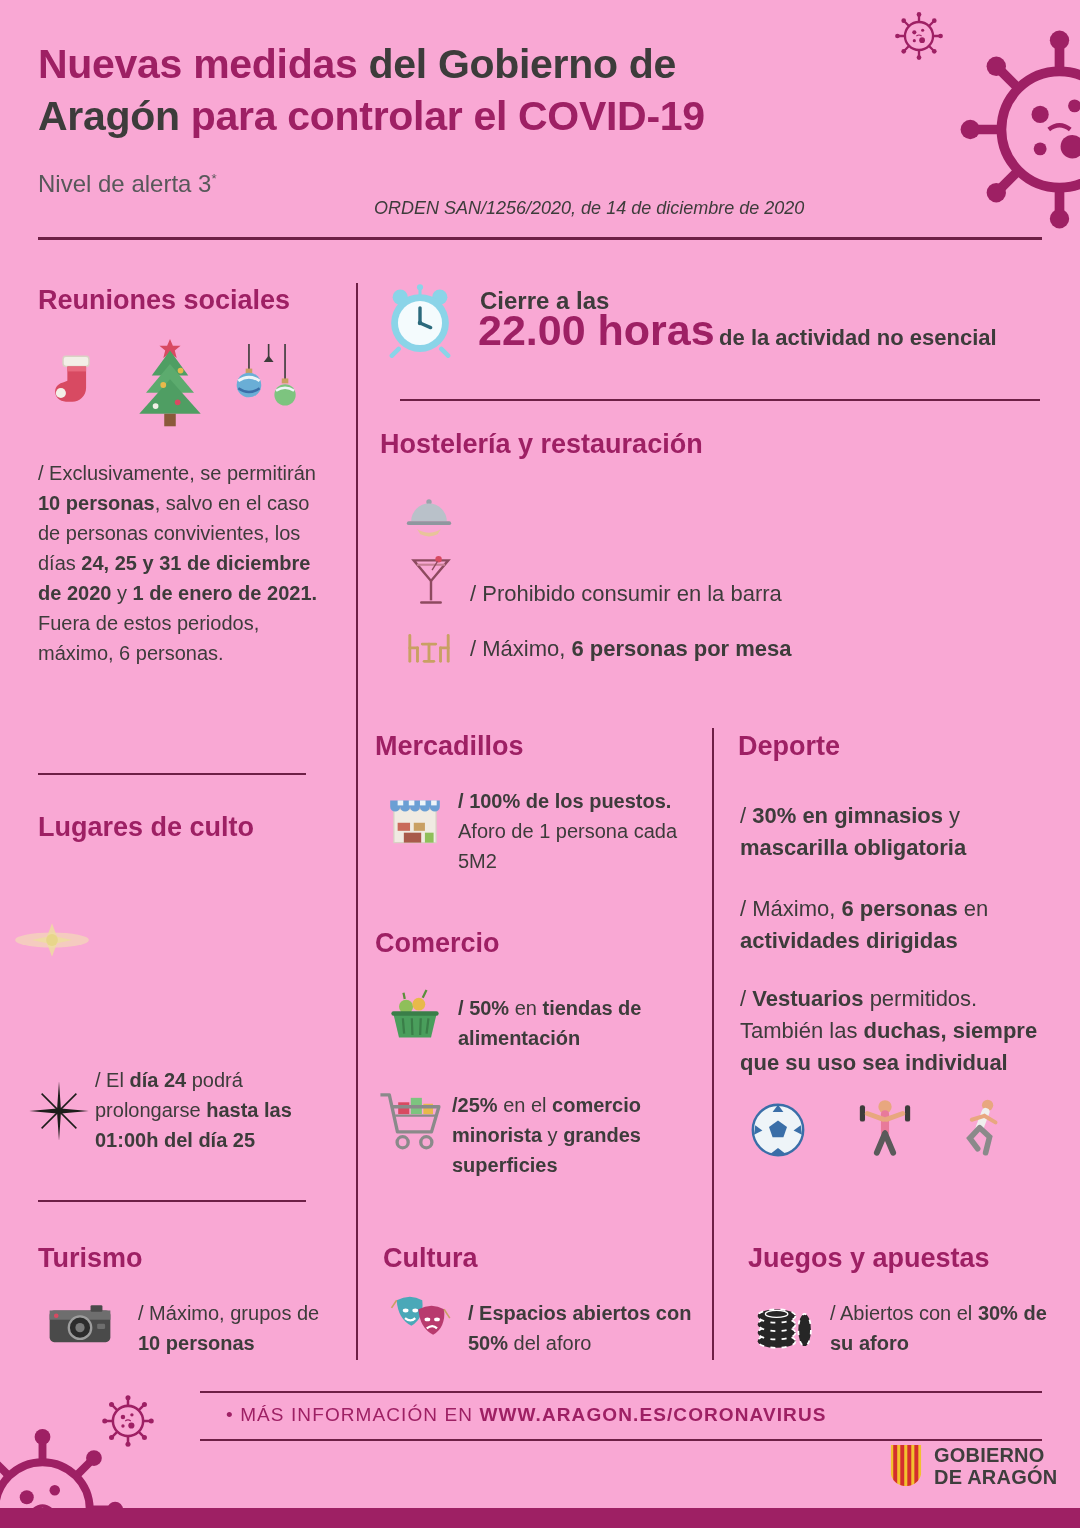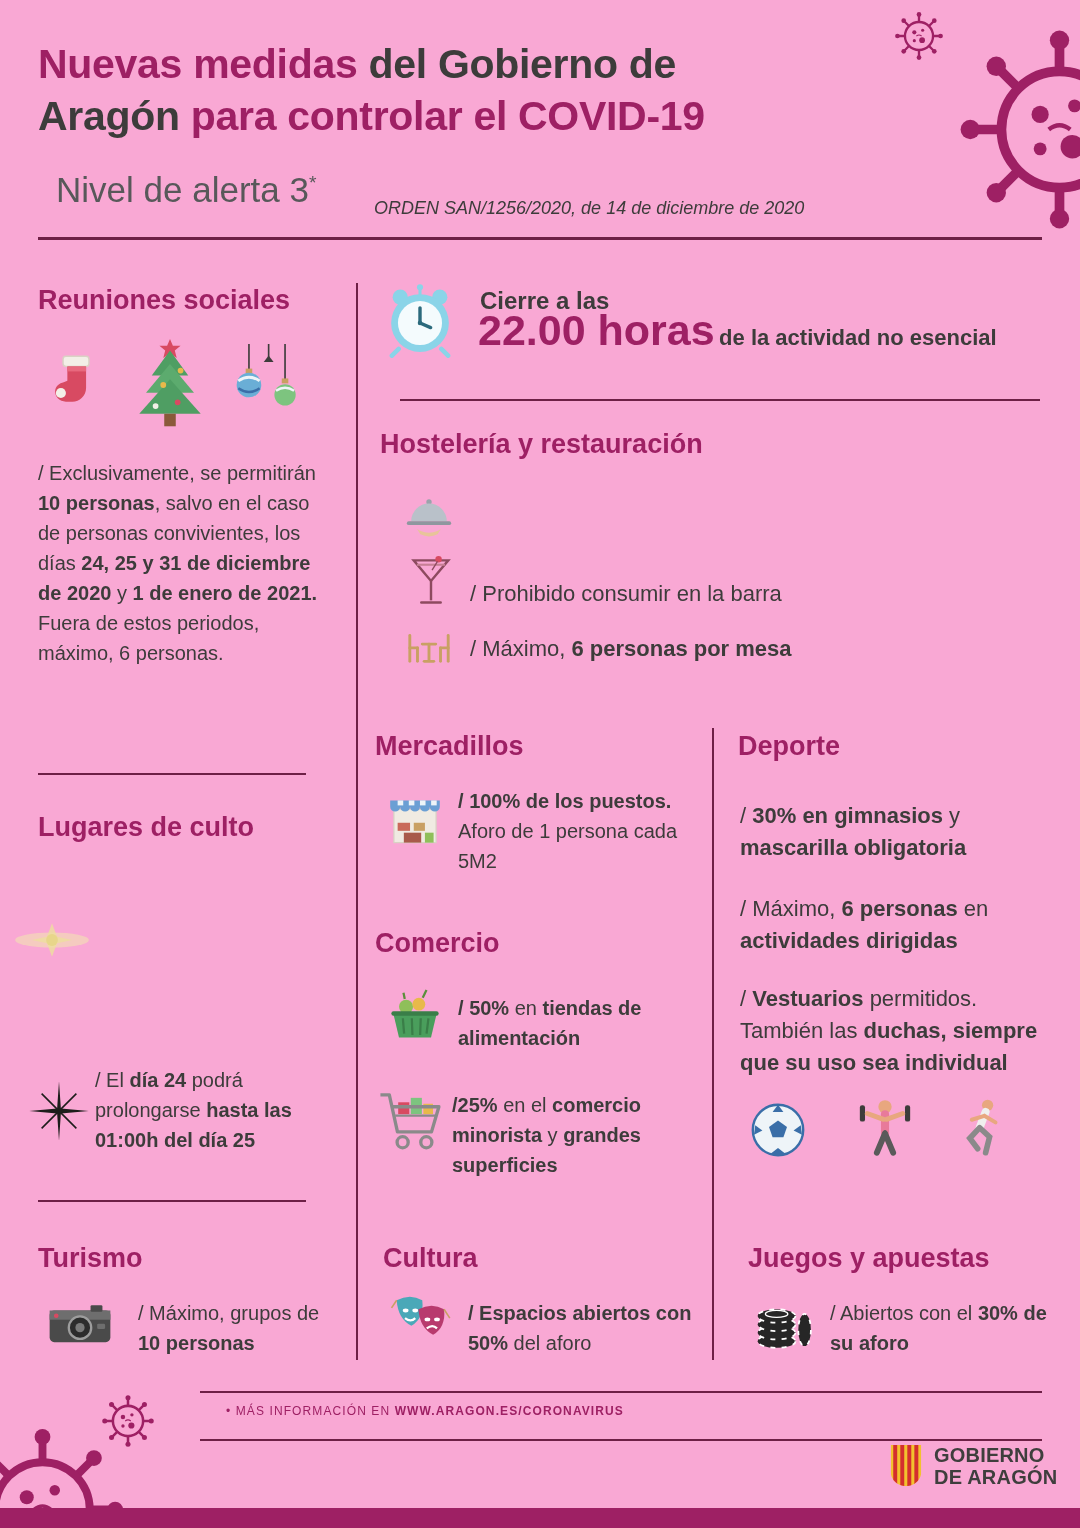--- a/index.html
+++ b/index.html
@@ -14,38 +14,38 @@
   .page{
     position:relative;width:1080px;height:1528px;background:#f9a8d4;overflow:hidden;
     font-family:"Liberation Sans","DejaVu Sans",sans-serif;color:var(--dark);
   }
   .abs{position:absolute}
   .b{font-weight:700}
   .c{color:var(--accent)}
 
   .title{position:absolute;left:38px;top:38px}
   .title-line{display:block;font-size:41px;line-height:1.27;color:var(--dark);letter-spacing:-0.3px}
-  .alert{position:absolute;left:56px;top:170px;font-size:35px;color:var(--gray)}
+  .alert{position:absolute;left:38px;top:170px;font-size:24px;color:var(--gray)}
   .alert sup{font-size:55%}
   .order{position:absolute;left:374px;top:198px;font-size:18px;font-style:italic;color:var(--dark)}
 
   .sec-title{position:absolute;font-size:27px;font-weight:700;color:var(--accent)}
   .txt{position:absolute;font-size:20px;line-height:1.5;color:var(--dark)}
   .txt-l{position:absolute;font-size:22px;line-height:1.45;color:var(--dark)}
 
   .rule-h{position:absolute;height:2px;background:var(--line)}
   .rule-h.thick{height:3px}
   .rule-v{position:absolute;width:2px;background:var(--line)}
 
   .closure-intro{position:absolute;left:480px;top:287px;font-size:24px;font-weight:700}
   .closure-line{position:absolute;left:478px;top:306px;white-space:nowrap}
   .closure-time{font-size:43px;font-weight:800;color:var(--accent)}
   .closure-tail{font-size:22px;font-weight:700}
 
-  .footer-info{position:absolute;left:226px;top:1404px;font-size:12px;letter-spacing:1.1px;color:var(--accent);font-weight:500}
+  .footer-info{position:absolute;left:226px;top:1404px;font-size:19px;letter-spacing:1.1px;color:var(--accent);font-weight:500}
   .gov-text{position:absolute;left:934px;top:1444px;font-size:20px;font-weight:800;line-height:1.12;color:#3f3e3d;letter-spacing:0.2px}
   .gov-text span{display:block}
   .bottom-bar{position:absolute;left:0;top:1508px;width:1080px;height:20px;background:var(--bar)}
   svg.ico{display:block}
 </style>
 </head>
 <body>
 
 <svg width="0" height="0" style="position:absolute" aria-hidden="true">
   <defs>

